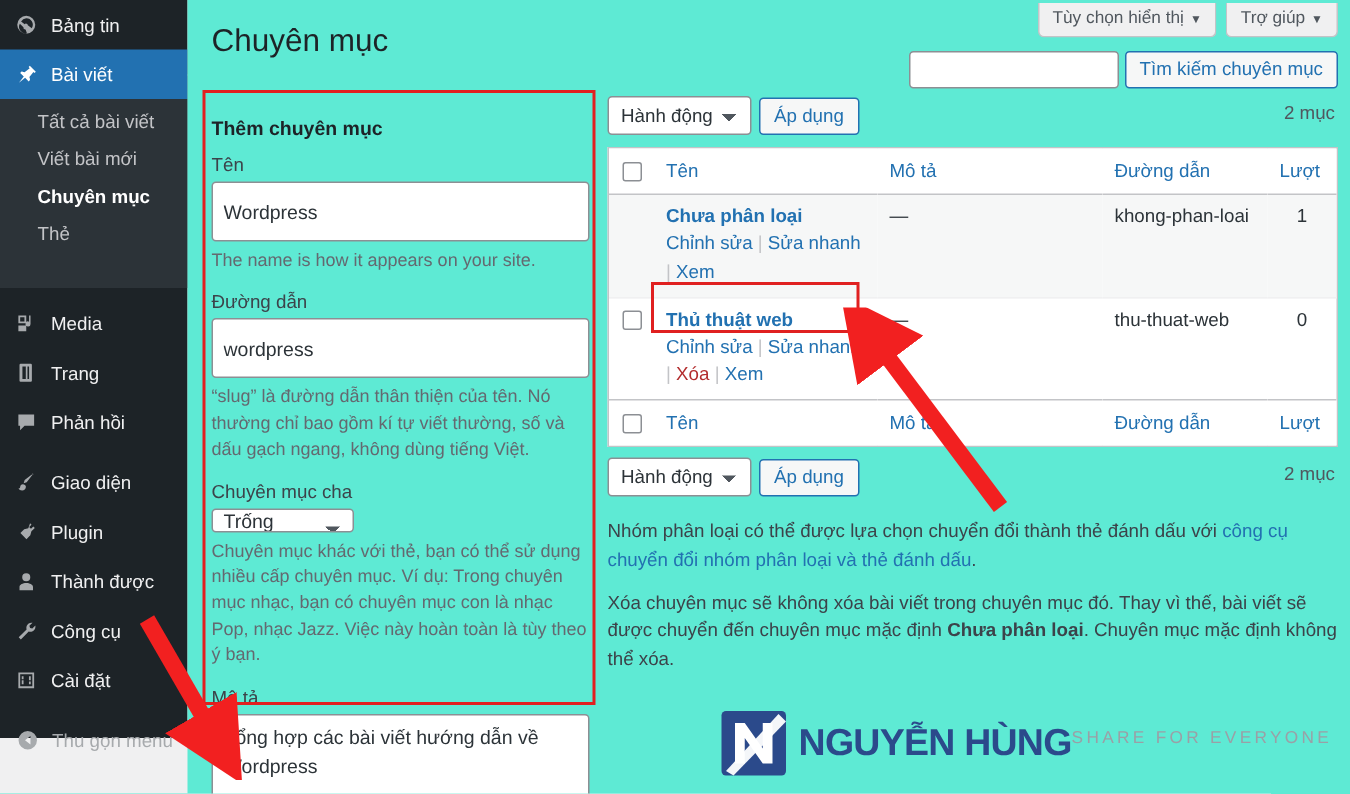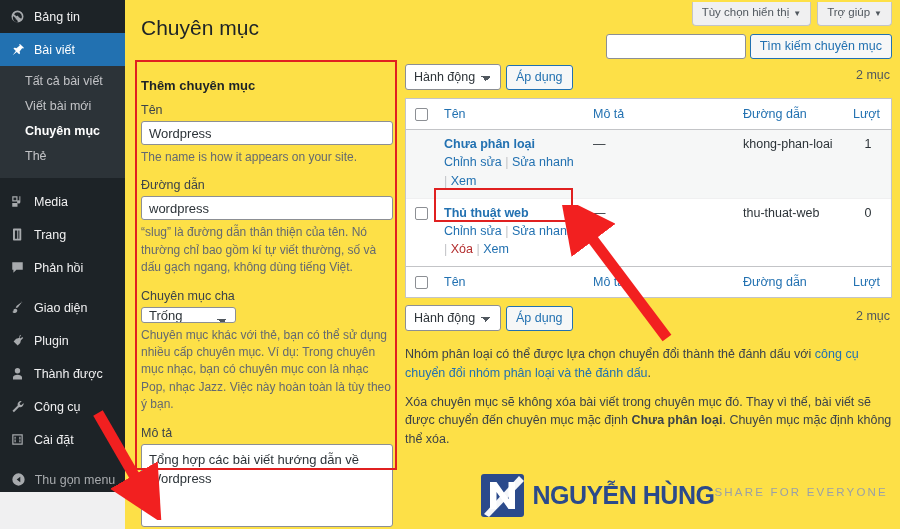--- a/index.html
+++ b/index.html
@@ -25,31 +25,31 @@
     color:#f0f0f1; cursor:pointer; position:relative;
   }
   .menu-item .ic { width:17px; height:17px; flex:0 0 17px; display:flex; align-items:center; justify-content:center; color:#a7aaad; }
   .menu-item.current { background:#2271b1; color:#fff; font-weight:400; }
   .menu-item.current .ic { color:#fff; }
   .menu-item.current:after {
     content:""; position:absolute; right:-7px; top:50%; margin-top:-7px;
     border-top:7px solid transparent; border-bottom:7px solid transparent;
     border-right:7px solid #f0f0f1;
   }
-  .submenu { background:#2c3338; padding:3px 0 9px 0; }
+  .submenu { background:#2c3338; padding:3px 0 23px 0; }
   .submenu .sub-item {
     padding:4px 9px 4px 25px; font-size:12.5px; line-height:17px;
     color:#c3c4c7; cursor:pointer;
   }
   .submenu .sub-item.current { color:#fff; font-weight:bold; }
   .menu-sep { height:7px; }
   .collapse { color:#a7aaad;justify-content:center; }
 
   
-  #wpbody { position:absolute; left:125px; top:0; right:0; bottom:0; background:#fde047; }
+  #wpbody { position:absolute; left:125px; top:0; right:0; bottom:0; background:#5eead4; }
 
   .screen-meta-links {
     position:absolute; right:8px; top:2px; display:flex; gap:6px;
   }
   .sml-btn {
     background:#f0f0f1; border:1px solid #c3c4c7; border-top:none;
     border-radius:0 0 4px 4px; padding:3px 9px 4px;
     font-size:11.5px; color:#50575e; cursor:pointer; line-height:14px;
   }
   .sml-btn .caret { font-size:8px; margin-left:4px; color:#50575e; }
@@ -73,21 +73,21 @@
   
   #col-left { position:absolute; left:8px; top:54px; width:268px; }
   #col-right { position:absolute; left:280px; top:62px; right:8px; }
 
   
   .form-wrap { padding:8px 8px 0 8px;margin-top:16px; }
   .form-wrap h2 { margin:0 0 10px 0; font-size:13px; font-weight:bold; color:#1d2327; }
   .form-field { margin-bottom:4px; }
   .form-field label { display:block; font-size:12.5px; margin-bottom:4px; color:#3c434a; }
   .form-field input[type=text] {
-    width:100%; height:24px; border:1px solid #8c8f94; border-radius:3px;
+    width:100%; height:40px; border:1px solid #8c8f94; border-radius:3px;
     background:#fff; padding:0 7px; font-size:13px; font-family:inherit; color:#2c3338;
   }
   .form-field select {
     height:16px; border:1px solid #8c8f94; border-radius:3px; background:#fff;
     padding:0 22px 0 7px; font-size:13px; font-family:inherit; color:#2c3338;
     -webkit-appearance:none; appearance:none; min-width:95px;
     background-image: linear-gradient(45deg, transparent 50%, #50575e 50%), linear-gradient(135deg, #50575e 50%, transparent 50%);
     background-position: calc(100% - 13px) 11px, calc(100% - 8px) 11px;
     background-size:5px 5px, 5px 5px; background-repeat:no-repeat;
   }

